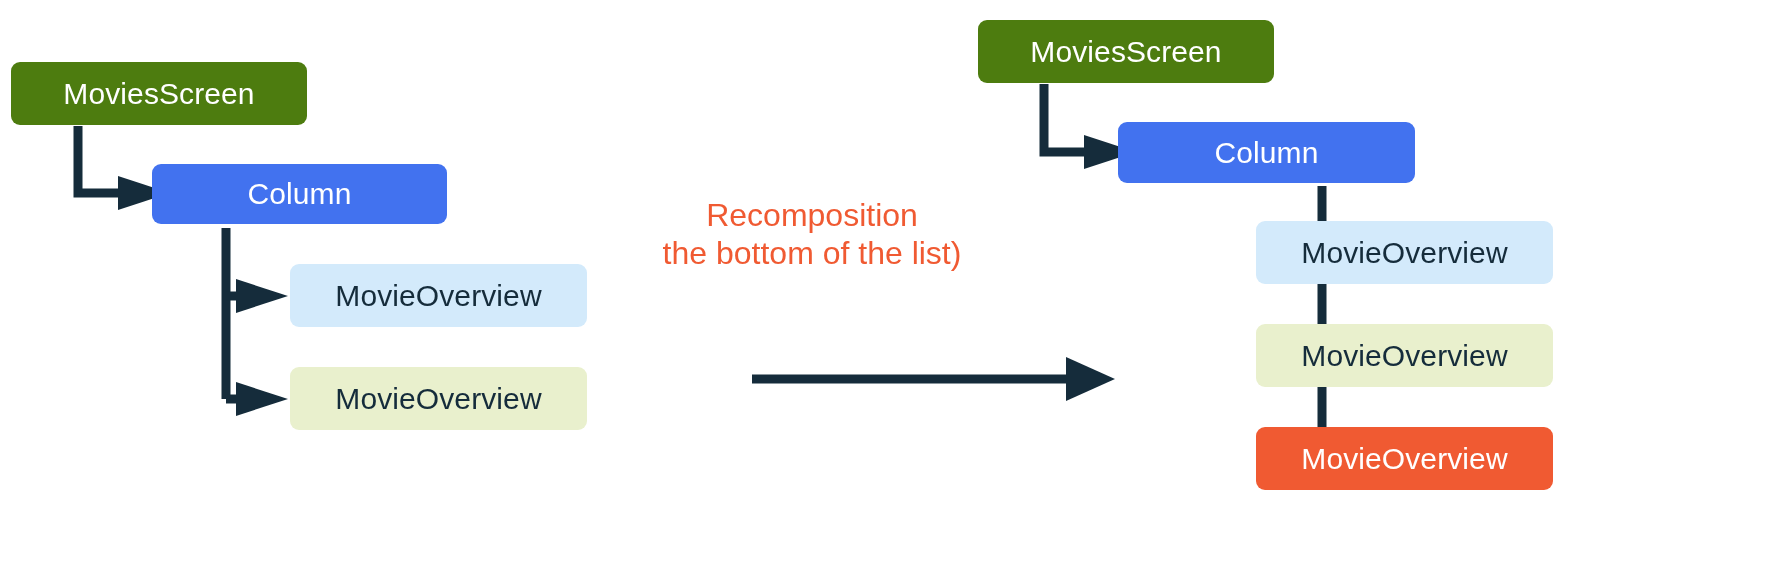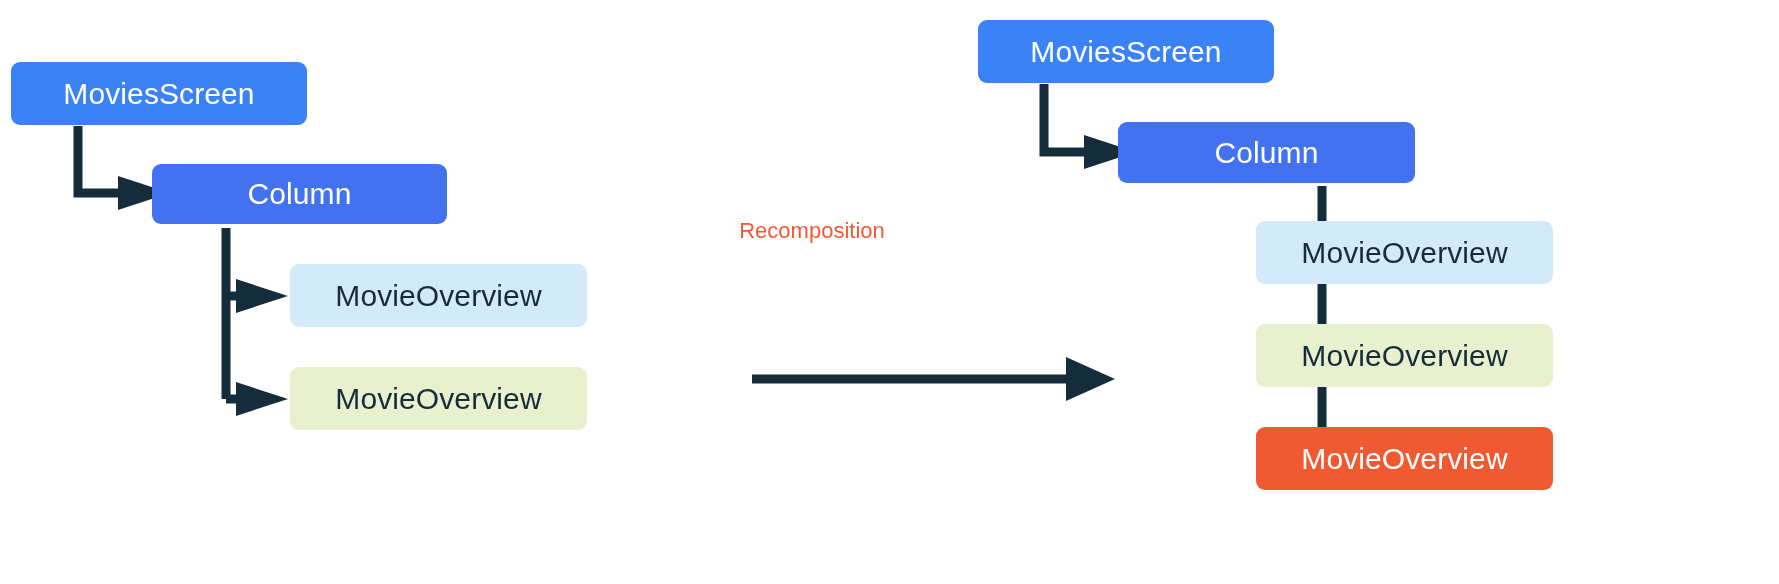--- a/index.html
+++ b/index.html
@@ -25,21 +25,21 @@
     border-radius: 9px;
     display: flex;
     align-items: center;
     justify-content: center;
     font-size: 30px;
     line-height: 1;
     letter-spacing: 0.1px;
     white-space: nowrap;
   }
   .node-movies-screen {
-    background: #3b82f6;
+    background: #4d7c0f;
     color: #ffffff;
   }
   .node-column {
     background: #4272ef;
     color: #ffffff;
   }
   .node-overview-blue {
     background: #d3eafb;
     color: #152c3b;
   }
@@ -59,23 +59,22 @@
     height: 584px;
     pointer-events: none;
   }
   .center-caption {
     position: absolute;
     left: 659px;
     top: 196px;
     width: 306px;
     text-align: center;
     color: #f05a32;
-    font-size: 22px;
+    font-size: 32px;
     line-height: 38px;
-    margin-top: 16px;
   }
   .center-caption div {
     white-space: nowrap;
   }
 </style>
 </head>
 <body>
 
 <div id="stage">
 
@@ -96,20 +95,21 @@
   <div class="node node-movies-screen" style="left:11px; top:62px; width:296px; height:63px;">MoviesScreen</div>
 
   <div class="node node-column" style="left:152px; top:164px; width:295px; height:60px;">Column</div>
 
   <div class="node node-overview-blue" style="left:290px; top:264px; width:297px; height:63px;">MovieOverview</div>
 
   <div class="node node-overview-yellow" style="left:290px; top:367px; width:297px; height:63px;">MovieOverview</div>
 
   <div class="center-caption">
     <div>Recomposition</div>
+    <div>the bottom of the list)</div>
   </div>
 
   <svg class="connector" viewBox="0 0 1779 584" xmlns="http://www.w3.org/2000/svg">
     <path d="M 752 379 L 1070 379" stroke="#152c3b" stroke-width="9" fill="none"></path>
     <polygon points="1066,357 1115,379 1066,401" fill="#152c3b"></polygon>
   </svg>
 
   <svg class="connector" viewBox="0 0 1779 584" xmlns="http://www.w3.org/2000/svg">
 
     <path d="M 1044 84 L 1044 152 L 1086 152" stroke="#152c3b" stroke-width="9" fill="none"></path>

